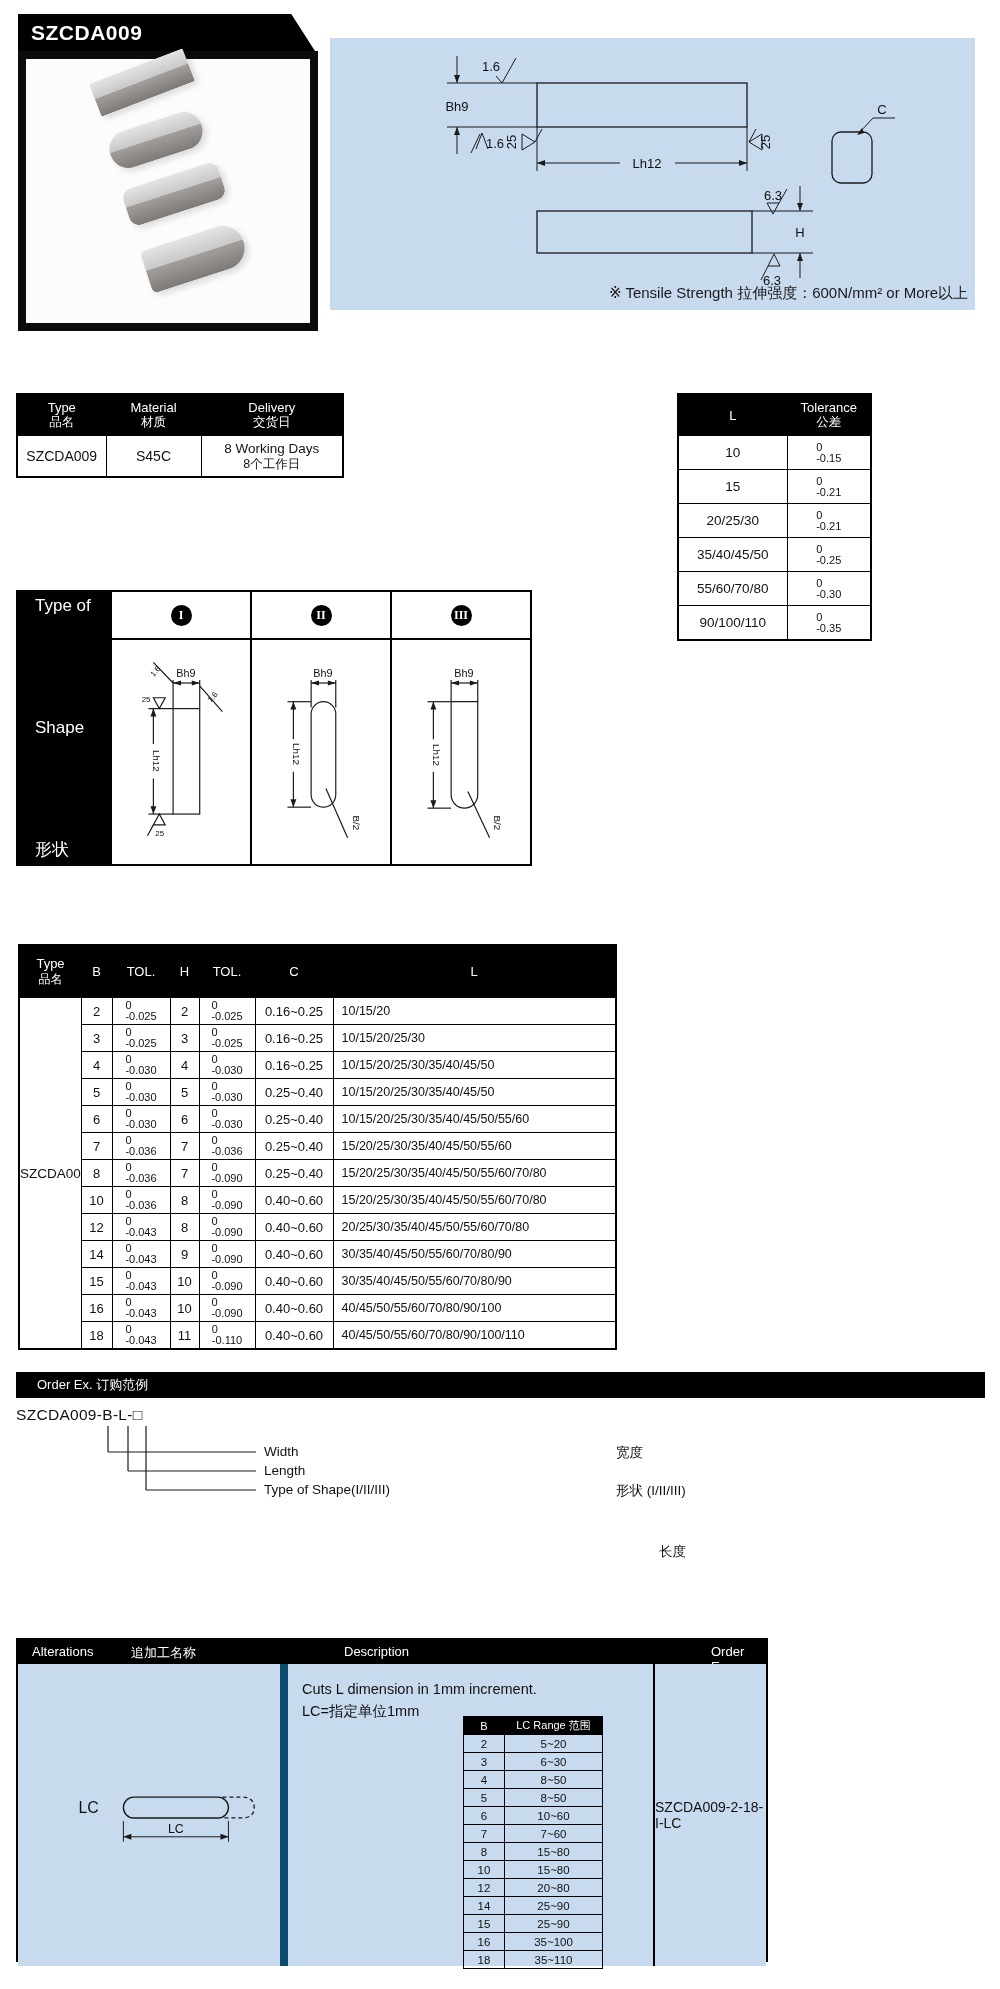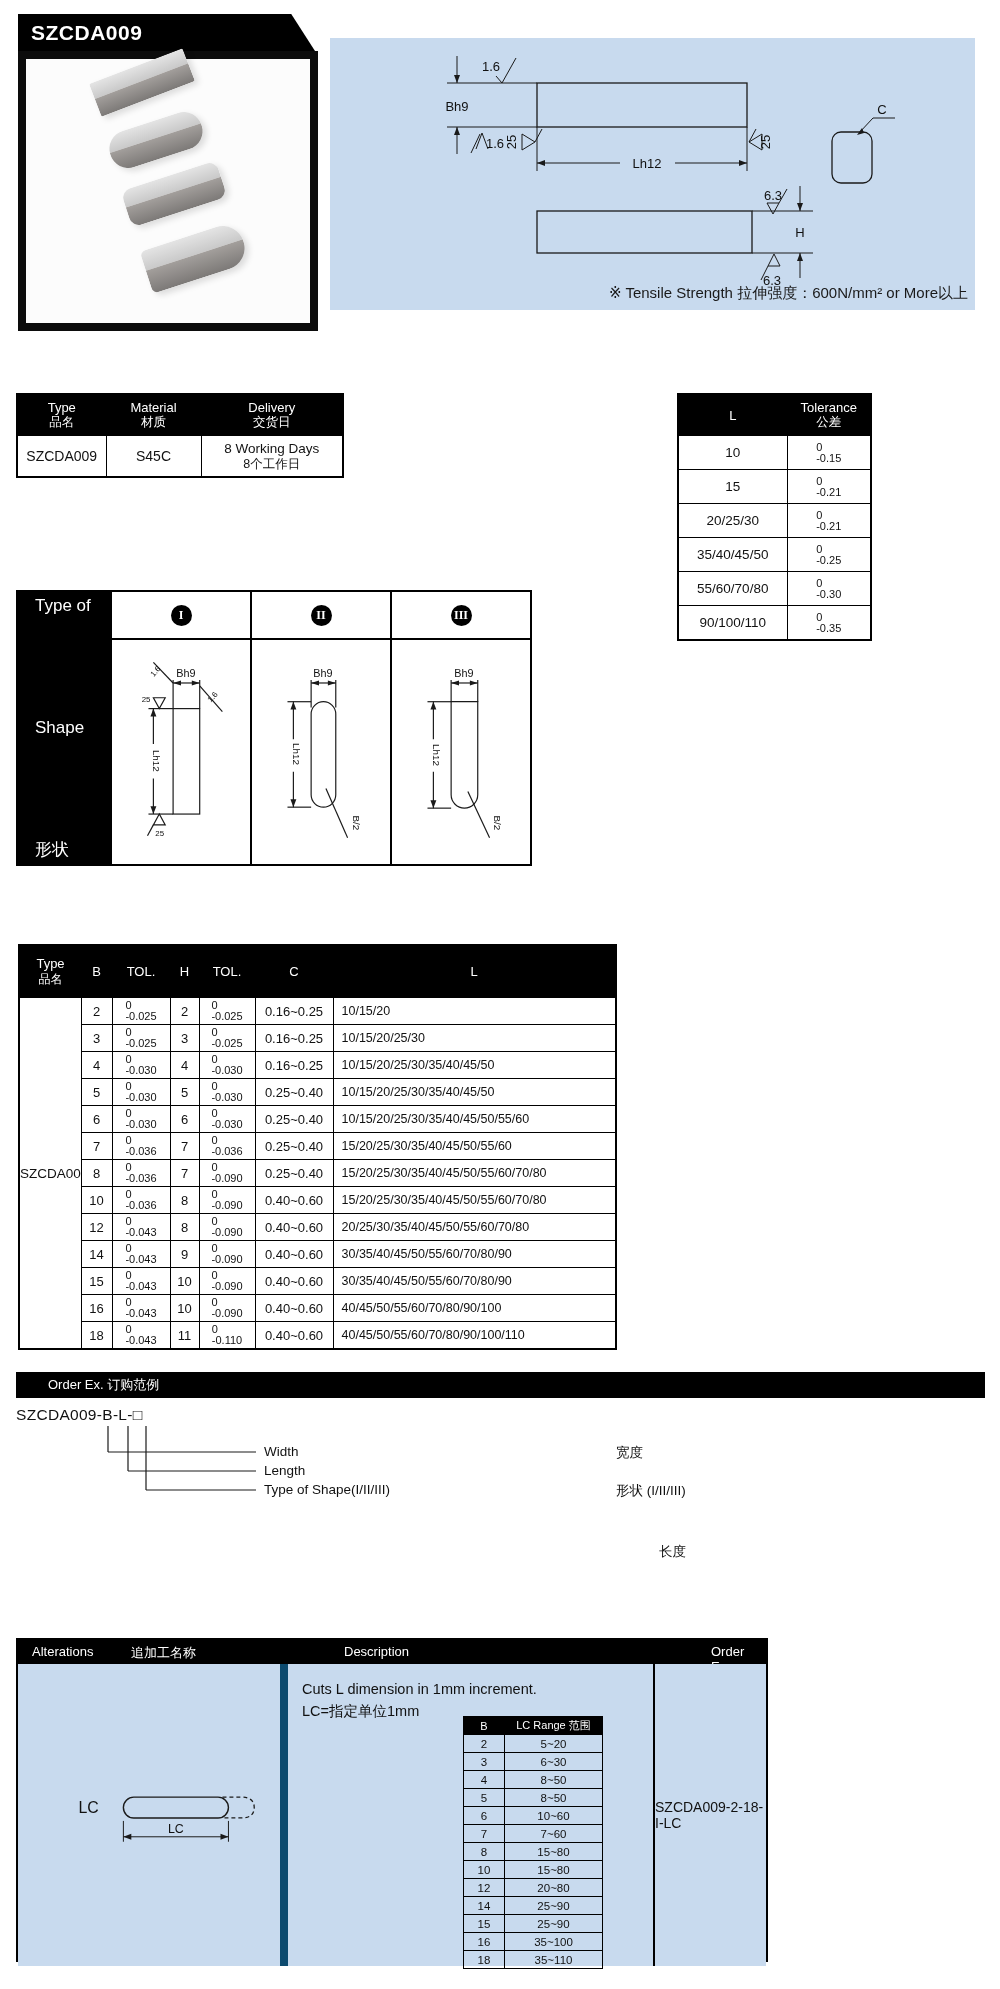--- a/index.html
+++ b/index.html
@@ -43,21 +43,21 @@
   .shape-body .bc{flex:1;border-right:2px solid #000;position:relative;}
   .shape-body .bc:last-child{border-right:none;}
   
   .spec-table{left:18px;top:944px;width:597px;border:2px solid #000;}
   .spec-table th{background:#000;color:#fff;font-weight:normal;font-size:13px;height:51px;border:none;}
   .spec-table td{height:26px;text-align:center;font-size:13px;background:#fff;}
   .spec-table td.lcell{text-align:left;padding-left:8px;font-size:12.5px;}
   .spec-table td.typecell{font-size:13.5px;}
   
   .order-bar{left:16px;top:1372px;width:969px;height:26px;background:#000;color:#fff;display:flex;align-items:center;font-size:13px;}
-  .order-bar span{padding-left:32px;}
+  .order-bar span{padding-left:21px;}
   .part-number{left:16px;top:1406px;font-size:15.5px;letter-spacing:.3px;}
   .callout-label{font-size:13.5px;}
   
   .alt-box{left:16px;top:1638px;width:752px;height:324px;border:2px solid #000;box-sizing:border-box;display:flex;flex-direction:column;}
   .alt-head{height:24px;background:#000;color:#fff;font-size:13px;position:relative;flex:none;}
   .alt-head span{position:absolute;top:4px;}
   .alt-body{flex:1;background:#c8daee;display:flex;position:relative;}
   .alt-c1{width:226px;border-right:8px solid #0c4a6e;position:relative;margin-left:36px;}
   .alt-c2{width:365px;border-right:2px solid #000;position:relative;font-size:14.5px;}
   .alt-c3{flex:1;display:flex;align-items:center;justify-content:center;font-size:14px;}

